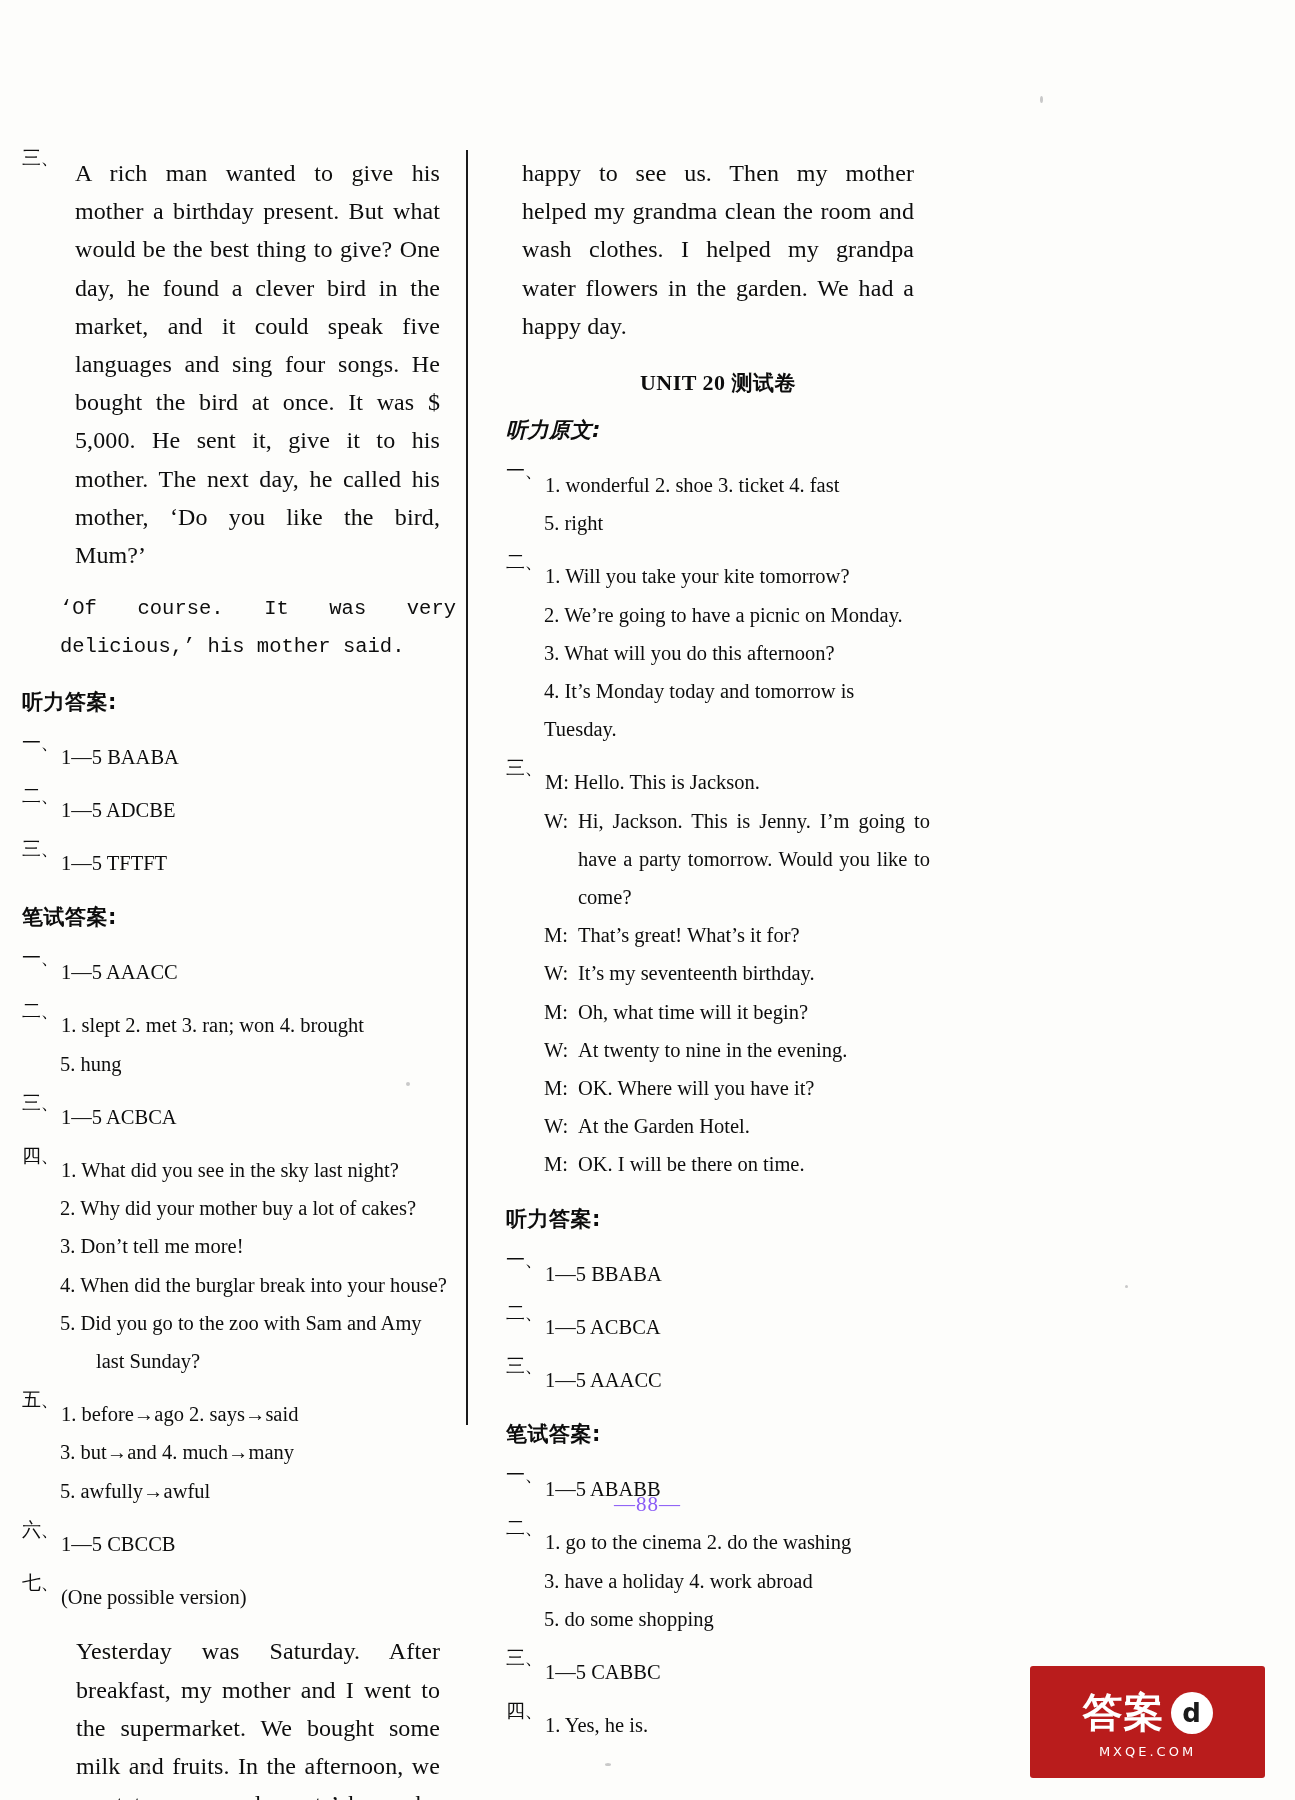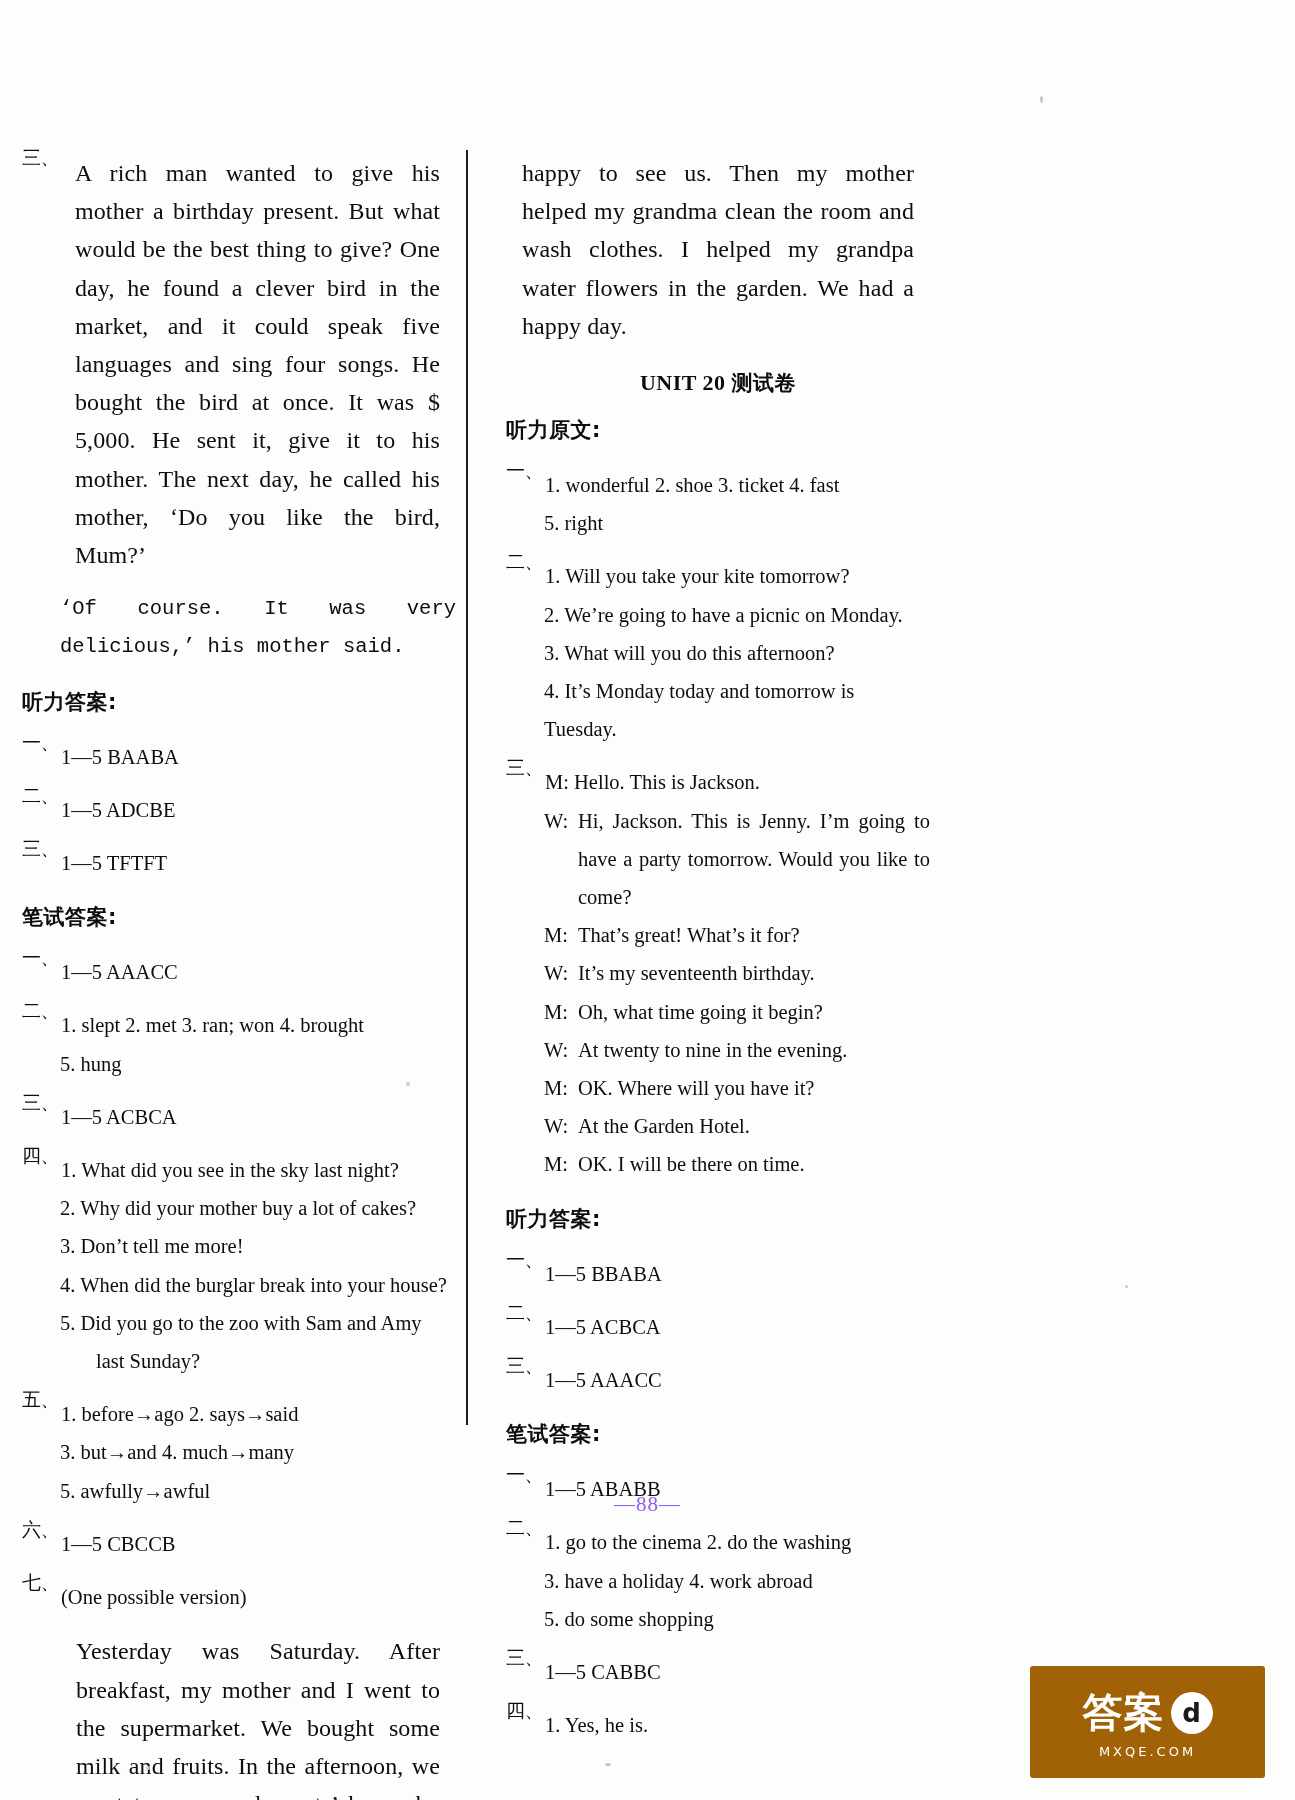--- a/index.html
+++ b/index.html
@@ -127,21 +127,21 @@
     letter-spacing: 1px;
     color: #8b5cf6;
   }
 
   .watermark {
     position: absolute;
     right: 30px;
     bottom: 22px;
     width: 235px;
     height: 112px;
-    background: #a16207;
+    background: #b91c1c;
     border-radius: 3px;
     display: flex;
     align-items: center;
     justify-content: center;
     flex-direction: column;
     overflow: hidden;
   }
   .wm-inner {
     display: flex;
     align-items: center;
@@ -261,21 +261,21 @@
 
     <div class="col col-right">
 
       <p class="para">happy to see us. Then my mother helped my grandma clean the room and wash clothes. I helped my grandpa water flowers in the garden. We had a happy day.</p>
 
       <div class="unit-title">
         <span>UNIT 20</span>
         <span class="cn">测试卷</span>
       </div>
 
-      <div class="sec-head" style="margin-top:2px;">听力原文:</div>
+      <div class="sec-head" style="margin-top:2px;font-style:italic;">听力原文:</div>
 
       <div class="ansrow">
         <span class="marker cn-marker">一、</span>
         <span class="body">1. wonderful    2. shoe    3. ticket    4. fast</span>
       </div>
       <p class="line indent1">5. right</p>
 
       <div class="ansrow">
         <span class="marker cn-marker">二、</span>
         <span class="body">1. Will you take your kite tomorrow?</span>
@@ -299,21 +299,21 @@
       <div class="dlg indent1">
         <span class="spk">M:</span>
         <span class="txt">That’s great! What’s it for?</span>
       </div>
       <div class="dlg indent1">
         <span class="spk">W:</span>
         <span class="txt">It’s my seventeenth birthday.</span>
       </div>
       <div class="dlg indent1">
         <span class="spk">M:</span>
-        <span class="txt">Oh, what time going it begin?</span>
+        <span class="txt">Oh, what time will it begin?</span>
       </div>
       <div class="dlg indent1">
         <span class="spk">W:</span>
         <span class="txt">At twenty to nine in the evening.</span>
       </div>
       <div class="dlg indent1">
         <span class="spk">M:</span>
         <span class="txt">OK. Where will you have it?</span>
       </div>
       <div class="dlg indent1">

